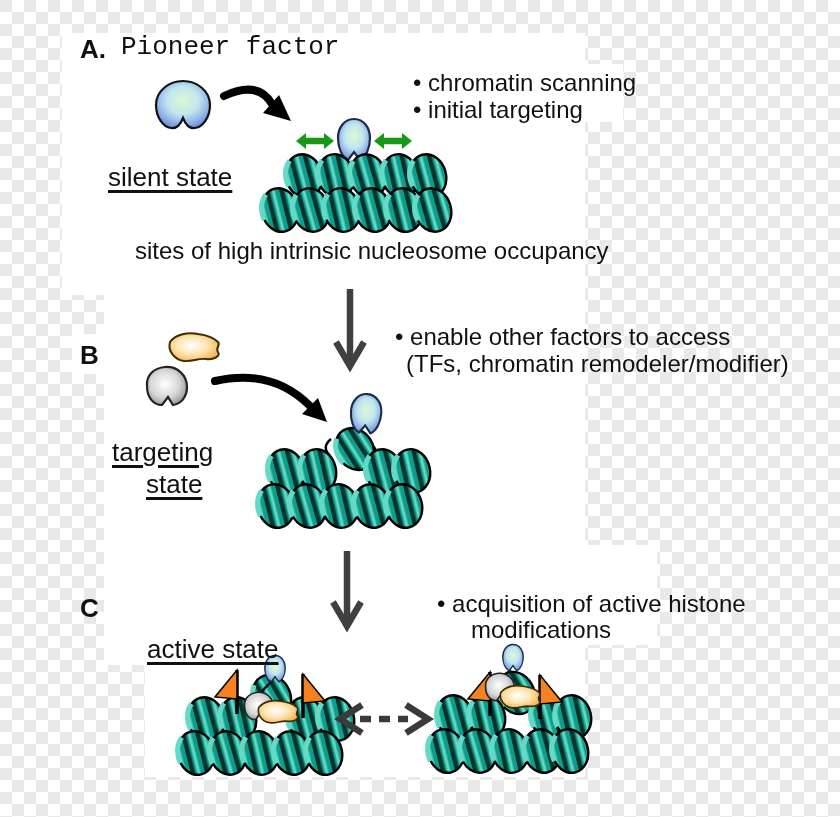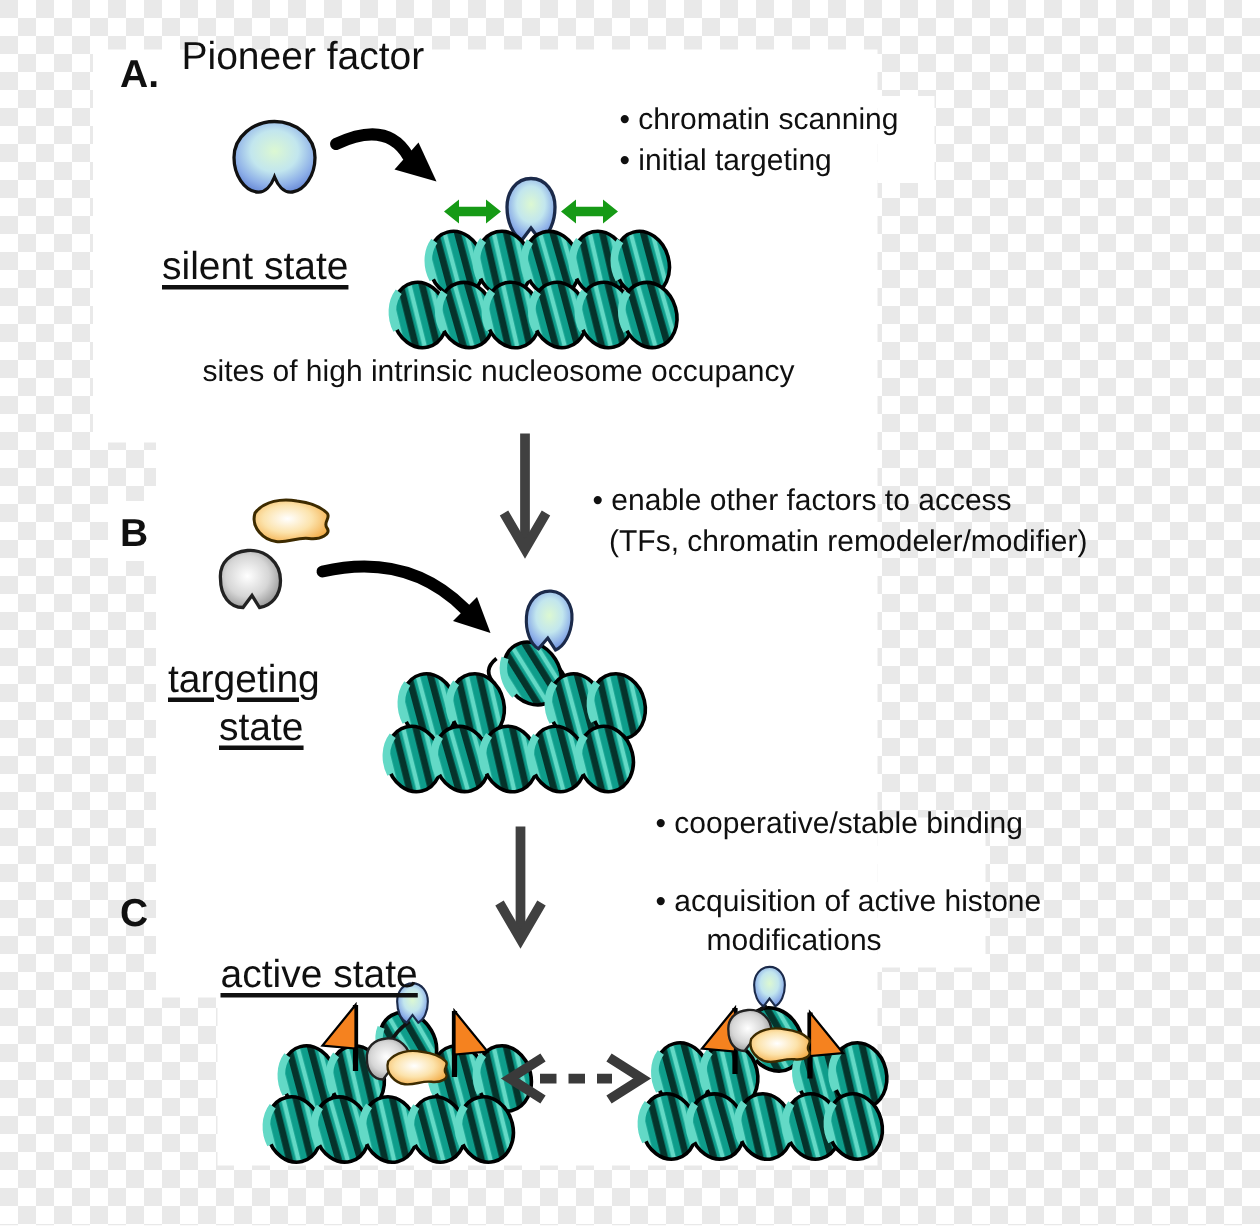--- a/index.html
+++ b/index.html
@@ -7,27 +7,27 @@
     position:relative;width:840px;height:817px;overflow:hidden;
     font-family:"Liberation Sans","DejaVu Sans",sans-serif;
     
     background-color:#fff;
     background-image:conic-gradient(#e9e9e9 25%,#ffffff 0 50%,#e9e9e9 0 75%,#ffffff 0);
     background-size:24px 24px;
     background-position:-12px 0;
   }
   .art{position:absolute;left:0;top:0;width:840px;height:817px;}
   .txt{position:absolute;color:#101010;white-space:nowrap;line-height:1.22;}
-  .t20{font-size:20px;}
+  .t20{font-size:24px;}
   .t26{font-size:26px;}
   .bold{font-weight:bold;}
   .under{text-decoration:underline;text-decoration-thickness:2.5px;text-underline-offset:4px;}
   
   .lblA{left:80px;top:34px;}
-  .titleA{left:121px;top:22px;}
+  .titleA{left:121px;top:32px;font-family:Liberation Mono, monospace;}
   .bulA1{left:413px;top:68px;}
   .bulA2{left:413px;top:95px;}
   .silent{left:108px;top:162px;}
   .sites{left:135px;top:236px;}
   .lblB{left:80px;top:340px;}
   .bulB1{left:395px;top:322px;}
   .bulB2{left:406px;top:349px;}
   .comp1{left:112px;top:437px;}
   .comp2{left:146px;top:469px;}
   .bulC1{left:437px;top:537px;}
@@ -208,19 +208,18 @@
   <div class="txt t20 bulA2">• initial targeting</div>
   <div class="txt t20 sites">sites of high intrinsic nucleosome occupancy</div>
   <div class="txt t26 under silent">silent state</div>
 
   <div class="txt t26 bold lblB">B</div>
   <div class="txt t20 bulB1">• enable other factors to access</div>
   <div class="txt t20 bulB2">(TFs, chromatin remodeler/modifier)</div>
   <div class="txt t26 under comp1">targeting</div>
   <div class="txt t26 under comp2">state</div>
 
-  <div class="txt t20 bulC1">• cooperative/stable binding</div>
   <div class="txt t20 bulC3">• acquisition of active histone</div>
   <div class="txt t20 bulC4">modifications</div>
   <div class="txt t26 bold lblC">C</div>
   <div class="txt t26 under active">active state</div>
 
 </div>
 
 </body></html>

